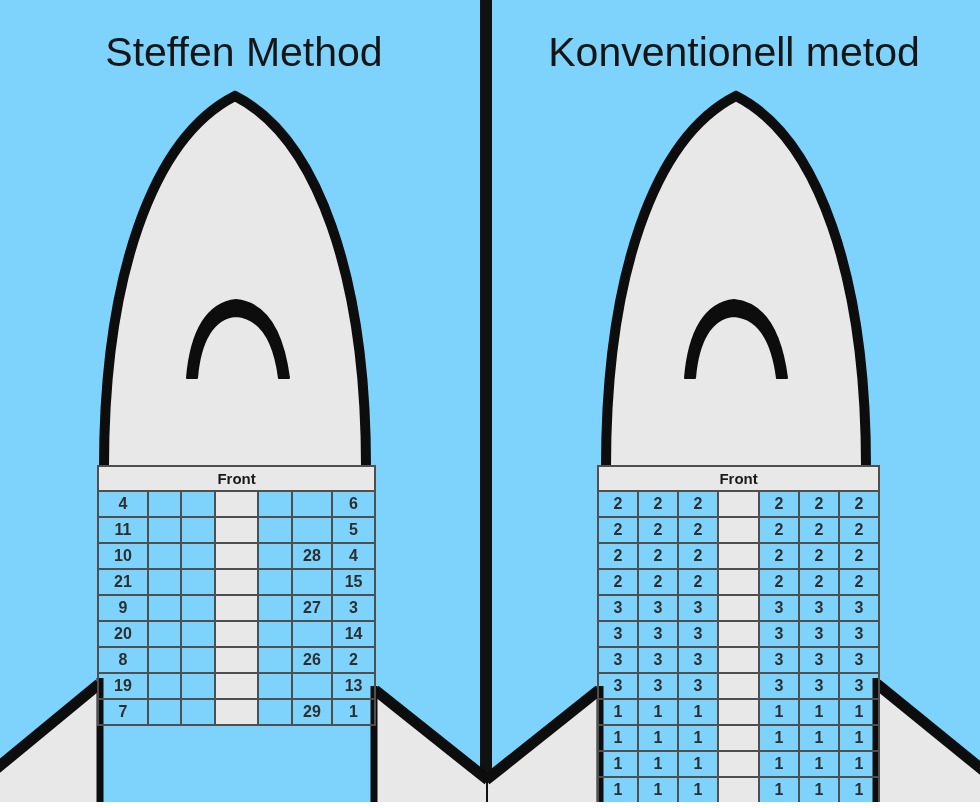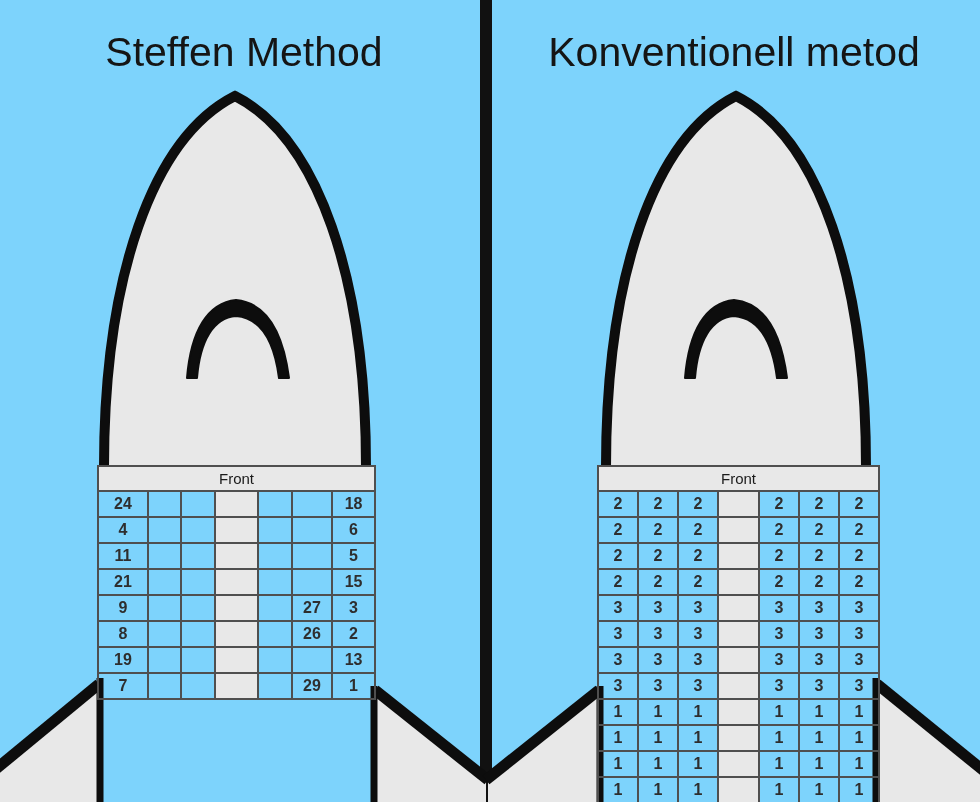--- a/index.html
+++ b/index.html
@@ -23,21 +23,21 @@
   #grid-right{left:597px;width:281px;}
   .seatgrid td,.seatgrid th{
     border:2px solid #4f4f4f;
     padding:0;height:24px;
     text-align:center;vertical-align:middle;
     font-size:16px;font-weight:700;color:#2e2e2e;
     background:transparent;
   }
   .seatgrid th.front-cell{
     height:23px;background:#e8e8e8;
-    font-size:15px;font-weight:400;color:#1a1a1a;
+    font-size:15px;font-weight:700;color:#1a1a1a;
   }
   .seatgrid td.aisle{background:#e8e8e8;}
 </style>
 </head>
 <body>
 
 <div id="stage">
 
   <svg id="plane-svg" viewBox="0 0 980 808">
 
@@ -91,63 +91,72 @@
         <col style="width:40px">
       <col style="width:43px">
     </colgroup>
     <thead>
       <tr>
           <th class="front-cell" colspan="7">Front</th>
         </tr>
     </thead>
     <tbody>
         <tr>
-          <td>24</td>
-          <td></td>
-          <td></td>
-          <td class="aisle"></td>
-          <td></td>
-          <td></td>
-          <td>18</td>
-        </tr>
-        <tr>
           <td>4</td>
           <td></td>
           <td></td>
           <td class="aisle"></td>
           <td></td>
           <td></td>
           <td>6</td>
         </tr>
         <tr>
           <td>11</td>
           <td></td>
           <td></td>
           <td class="aisle"></td>
           <td></td>
           <td></td>
           <td>5</td>
         </tr>
         <tr>
+          <td>10</td>
+          <td></td>
+          <td></td>
+          <td class="aisle"></td>
+          <td></td>
+          <td>28</td>
+          <td>4</td>
+        </tr>
+        <tr>
           <td>21</td>
           <td></td>
           <td></td>
           <td class="aisle"></td>
           <td></td>
           <td></td>
           <td>15</td>
         </tr>
         <tr>
           <td>9</td>
           <td></td>
           <td></td>
           <td class="aisle"></td>
           <td></td>
           <td>27</td>
           <td>3</td>
+        </tr>
+        <tr>
+          <td>20</td>
+          <td></td>
+          <td></td>
+          <td class="aisle"></td>
+          <td></td>
+          <td></td>
+          <td>14</td>
         </tr>
         <tr>
           <td>8</td>
           <td></td>
           <td></td>
           <td class="aisle"></td>
           <td></td>
           <td>26</td>
           <td>2</td>
         </tr>

